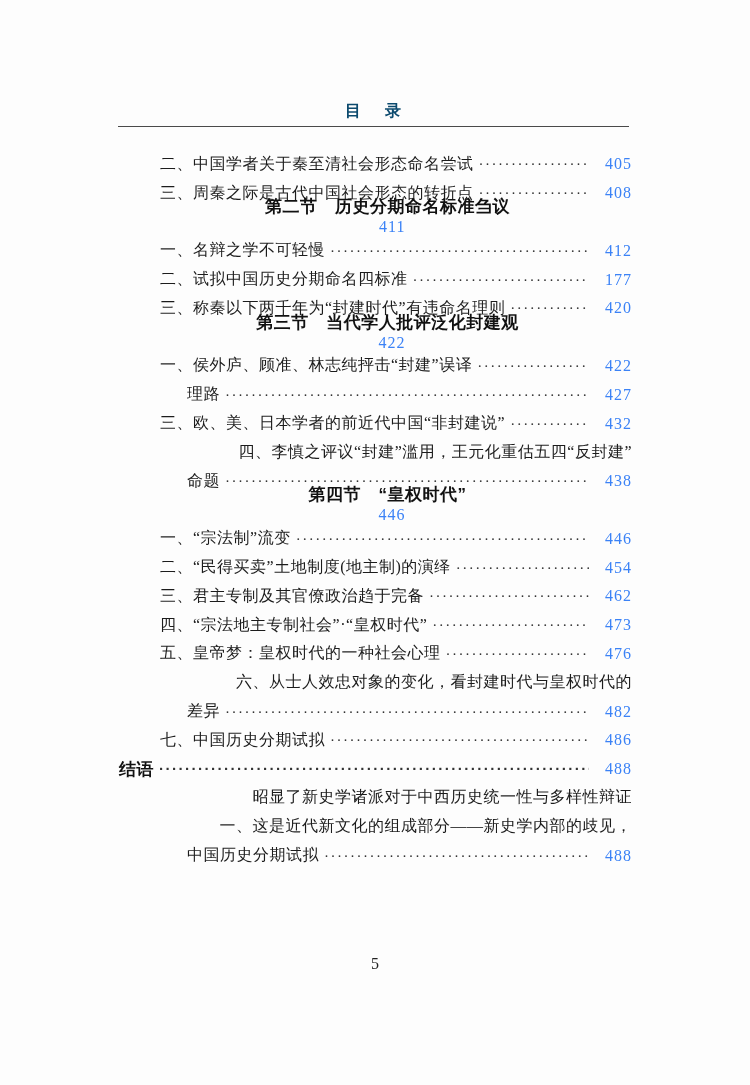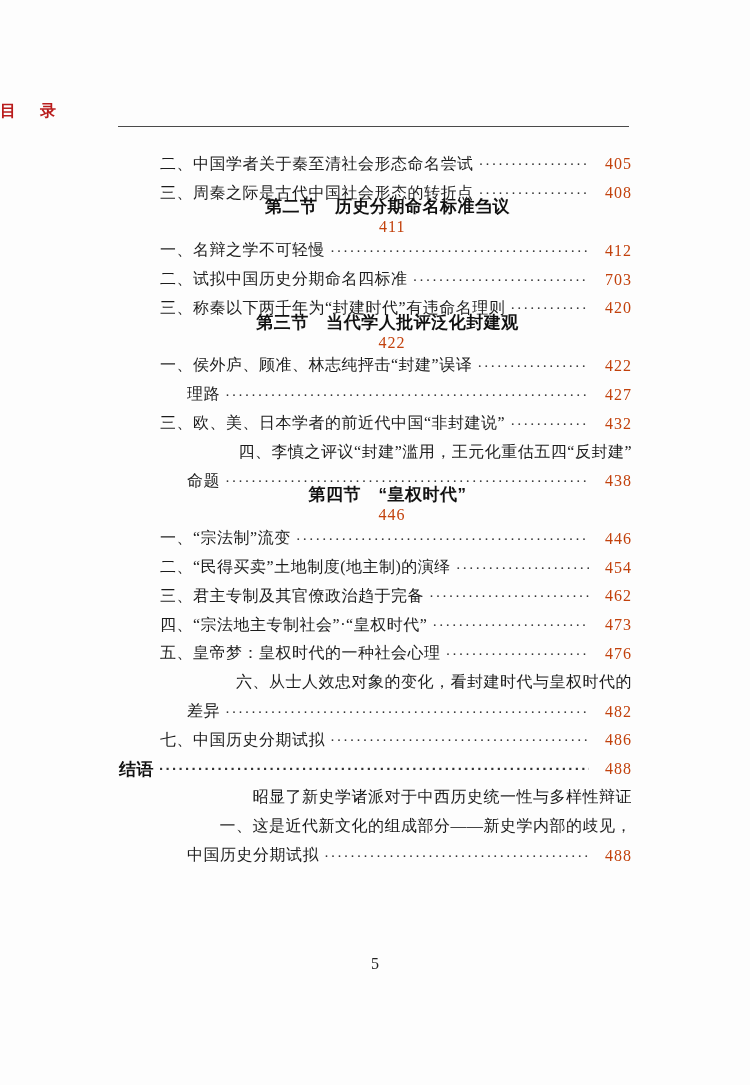--- a/index.html
+++ b/index.html
@@ -7,23 +7,23 @@
     position:relative;
     width:750px;height:1085px;
     margin:0 auto;
     background:#fdfdfd;
     font-family:"Liberation Serif", serif;
     color:#1c1c1c;
     overflow:hidden;
   }
   .page-header-title{
     position:absolute;top:101px;left:0;right:0;
-    text-align:left;
+    text-align:center;
     font-size:16px;font-weight:600;letter-spacing:4px;
-    color:#b91c1c;
+    color:#0c4a6e;
   }
   .header-rule{
     position:absolute;top:126px;left:118px;width:511px;height:1px;
     background:#4a4a4a;
   }
   .toc{
     position:absolute;top:150px;left:119px;width:513px;
     font-size:16px;
   }
   .toc-row{
@@ -58,21 +58,21 @@
   }
   .leader::after{
     content:"····································································································································";
     font-size:15px;letter-spacing:1.5px;
   }
   .toc-page{
     min-width:36px;
     text-align:right;
     font-family:"Liberation Serif", serif;
     font-weight:400;
-    font-size:16px;letter-spacing:1px;color:#c2410c;
+    font-size:16px;letter-spacing:1px;color:#3b82f6;
     white-space:nowrap;
   }
   .page-number{
     position:absolute;top:955px;left:0;right:0;
     text-align:center;font-size:16px;color:#222;
   }
 </style>
 </head>
 <body>
 
@@ -99,21 +99,21 @@
     <span class="toc-page">411</span>
   </div>
       <div class="toc-row item">
     <span class="toc-text">一、名辩之学不可轻慢</span>
     <span class="leader"></span>
     <span class="toc-page">412</span>
   </div>
       <div class="toc-row item">
     <span class="toc-text">二、试拟中国历史分期命名四标准</span>
     <span class="leader"></span>
-    <span class="toc-page">703</span>
+    <span class="toc-page">177</span>
   </div>
       <div class="toc-row item">
     <span class="toc-text">三、称秦以下两千年为“封建时代”有违命名理则</span>
     <span class="leader"></span>
     <span class="toc-page">420</span>
   </div>
       <div class="toc-row section">
     <span class="toc-text">第三节　当代学人批评泛化封建观</span>
     <span class="leader"></span>
     <span class="toc-page">422</span>

